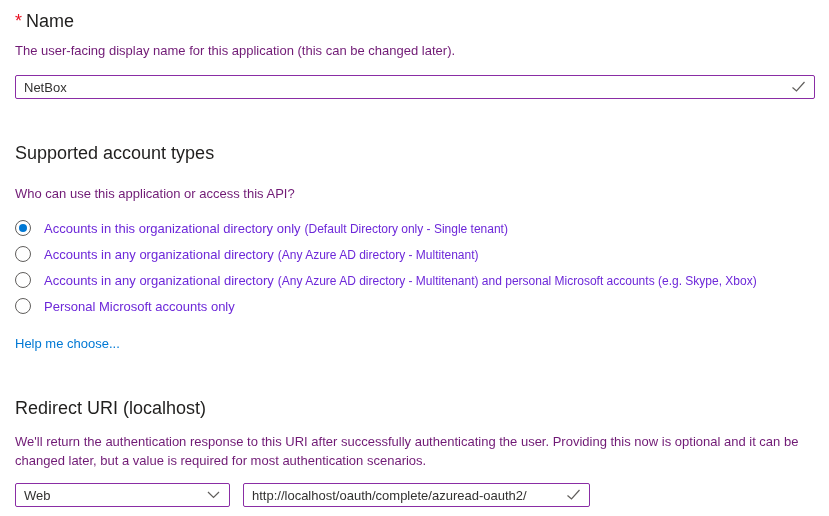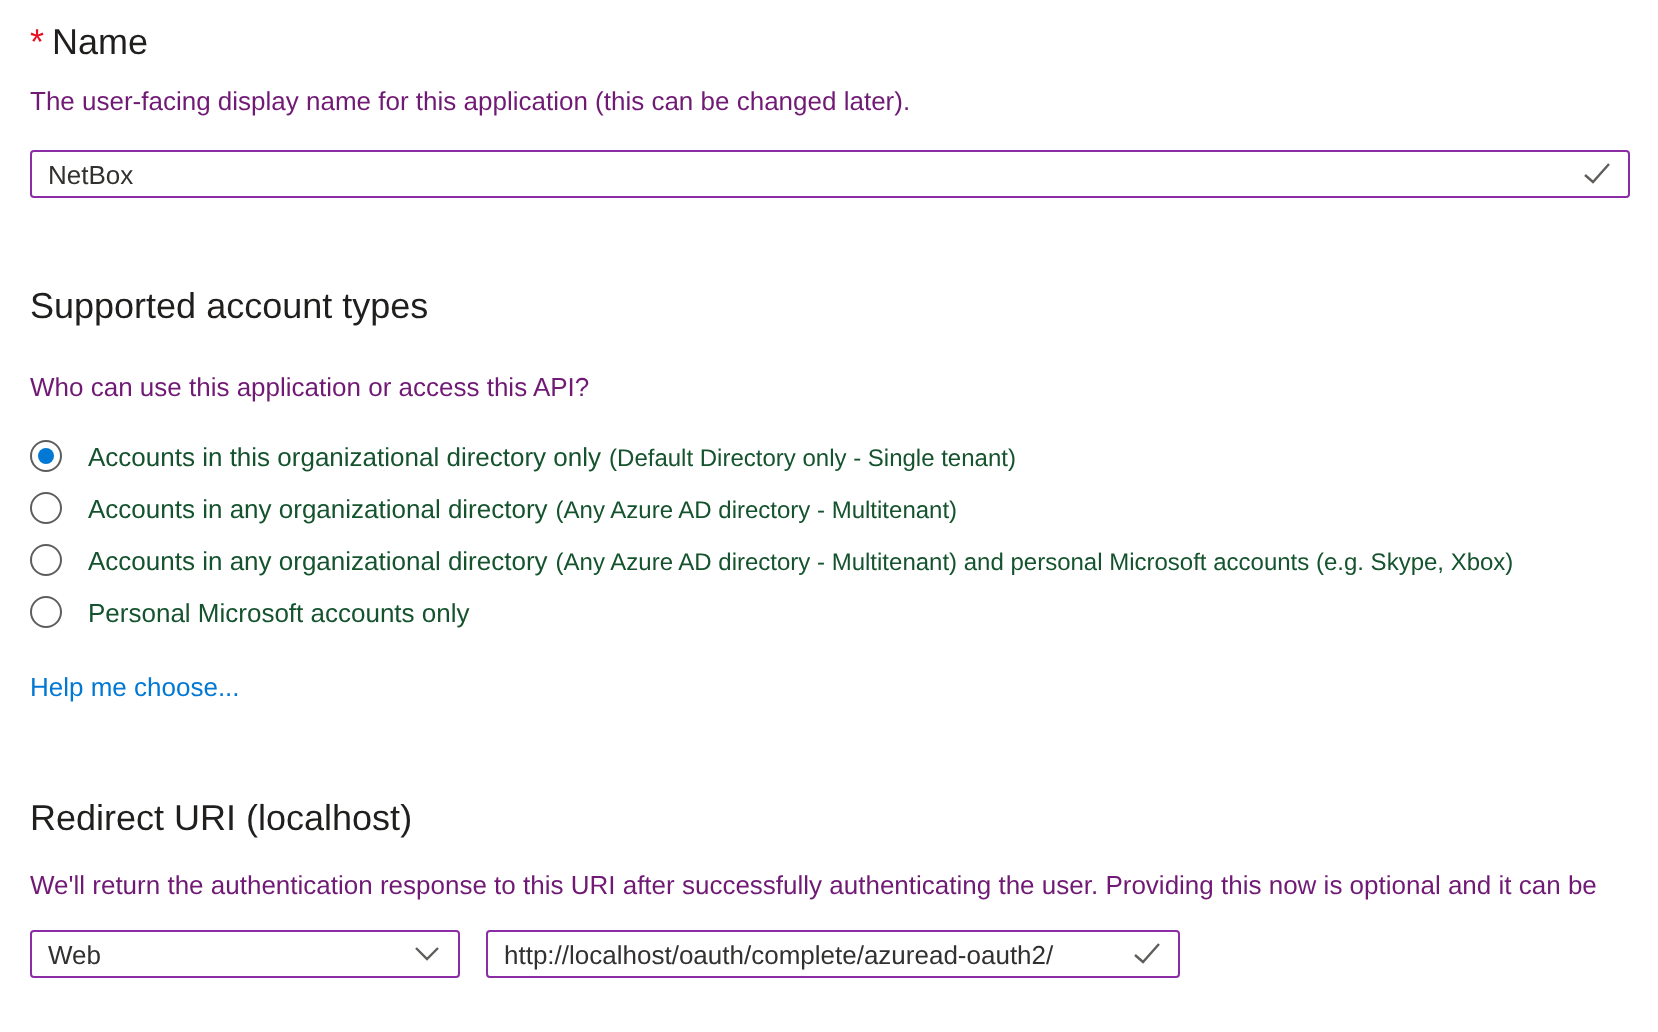--- a/index.html
+++ b/index.html
@@ -39,21 +39,21 @@
   .radio{
     width:16px;height:16px;border:1px solid #605e5c;border-radius:50%;
     box-sizing:border-box;flex:0 0 16px;position:relative;background:#fff;
   }
   .radio-dot{
     display:none;width:8px;height:8px;border-radius:50%;background:#0078d4;
     position:absolute;left:50%;top:50%;transform:translate(-50%,-50%);
   }
   .radio-row.selected .radio-dot{display:block;}
   .radio-label{
-    margin-left:13px;font-size:13px;color:#14532d;white-space:nowrap;
+    margin-left:13px;font-size:13px;color:#6d28d9;white-space:nowrap;
   }
   .radio-label .detail{font-size:12px;margin-left:4px;}
   .help-link{
     display:inline-block;margin-top:17px;font-size:13px;color:#0078d4;
     text-decoration:none;cursor:pointer;
   }
   .redirect-title{margin-top:46px;}
   .redirect-desc{margin-top:14px;}
   .redirect-row{margin-top:13px;display:flex;gap:13px;}
   .dropdown{
@@ -113,20 +113,21 @@
 
   </div>
 
   <a class="help-link">Help me choose...</a>
 
   
   <h2 class="section-title redirect-title">Redirect URI (localhost)</h2>
 
   <p class="desc redirect-desc">
       <span style="display:block">We'll return the authentication response to this URI after successfully authenticating the user. Providing this now is optional and it can be</span>
+      <span style="display:block">changed later, but a value is required for most authentication scenarios.</span>
     </p>
 
   <div class="redirect-row">
 
     <div class="dropdown">
       <span class="dropdown-value">Web</span>
       <svg class="chevron-icon" width="13" height="8" viewBox="0 0 13 8">
         <path d="M1 1 L6.5 6.5 L12 1" stroke="#605e5c" stroke-width="1.2" fill="none"></path>
       </svg>
     </div>

